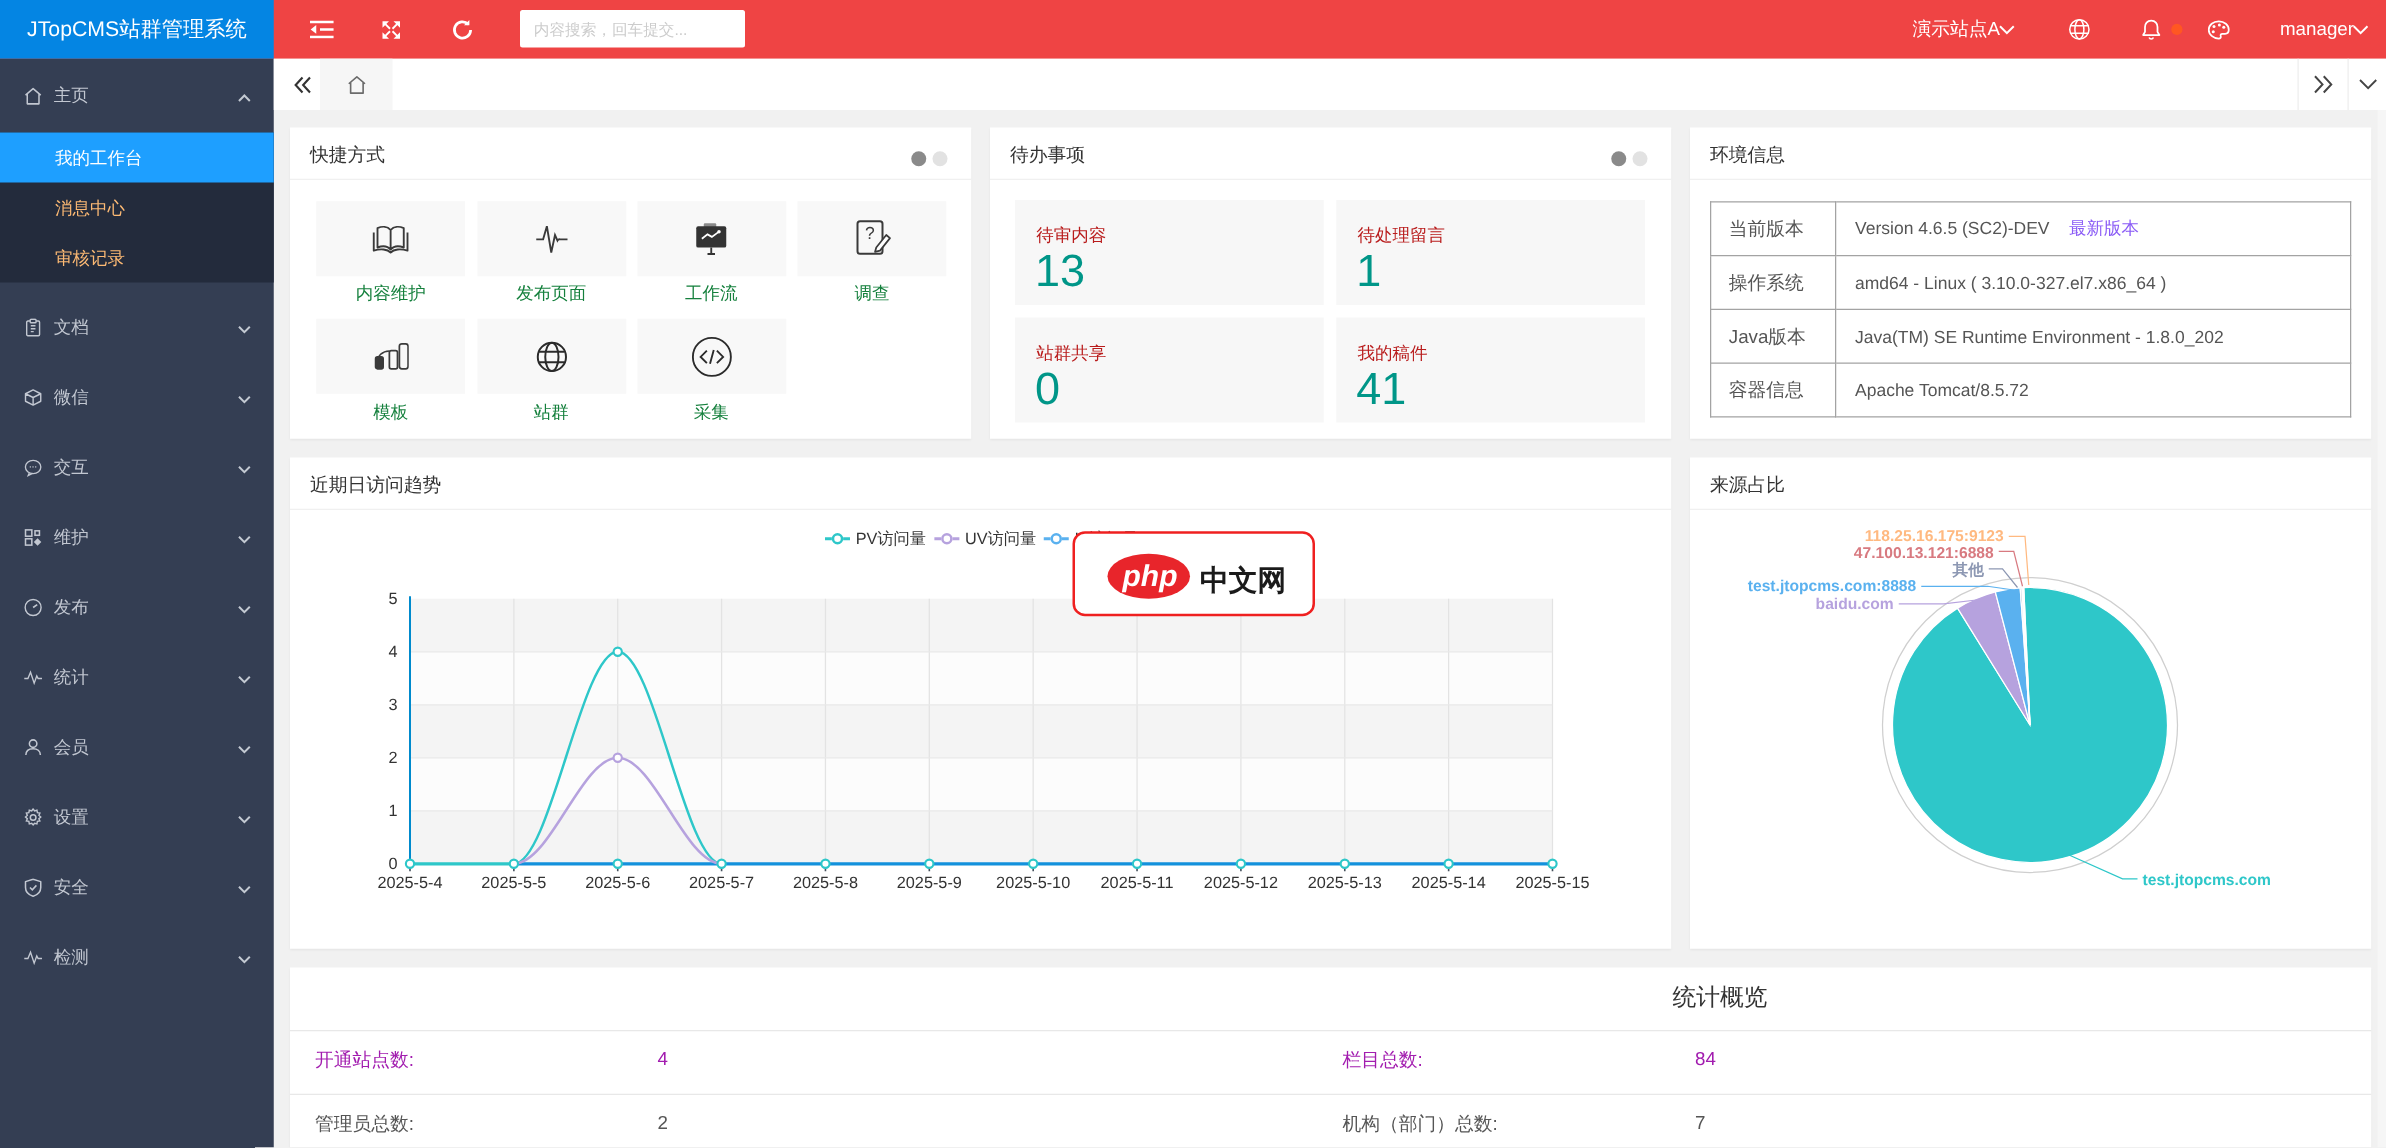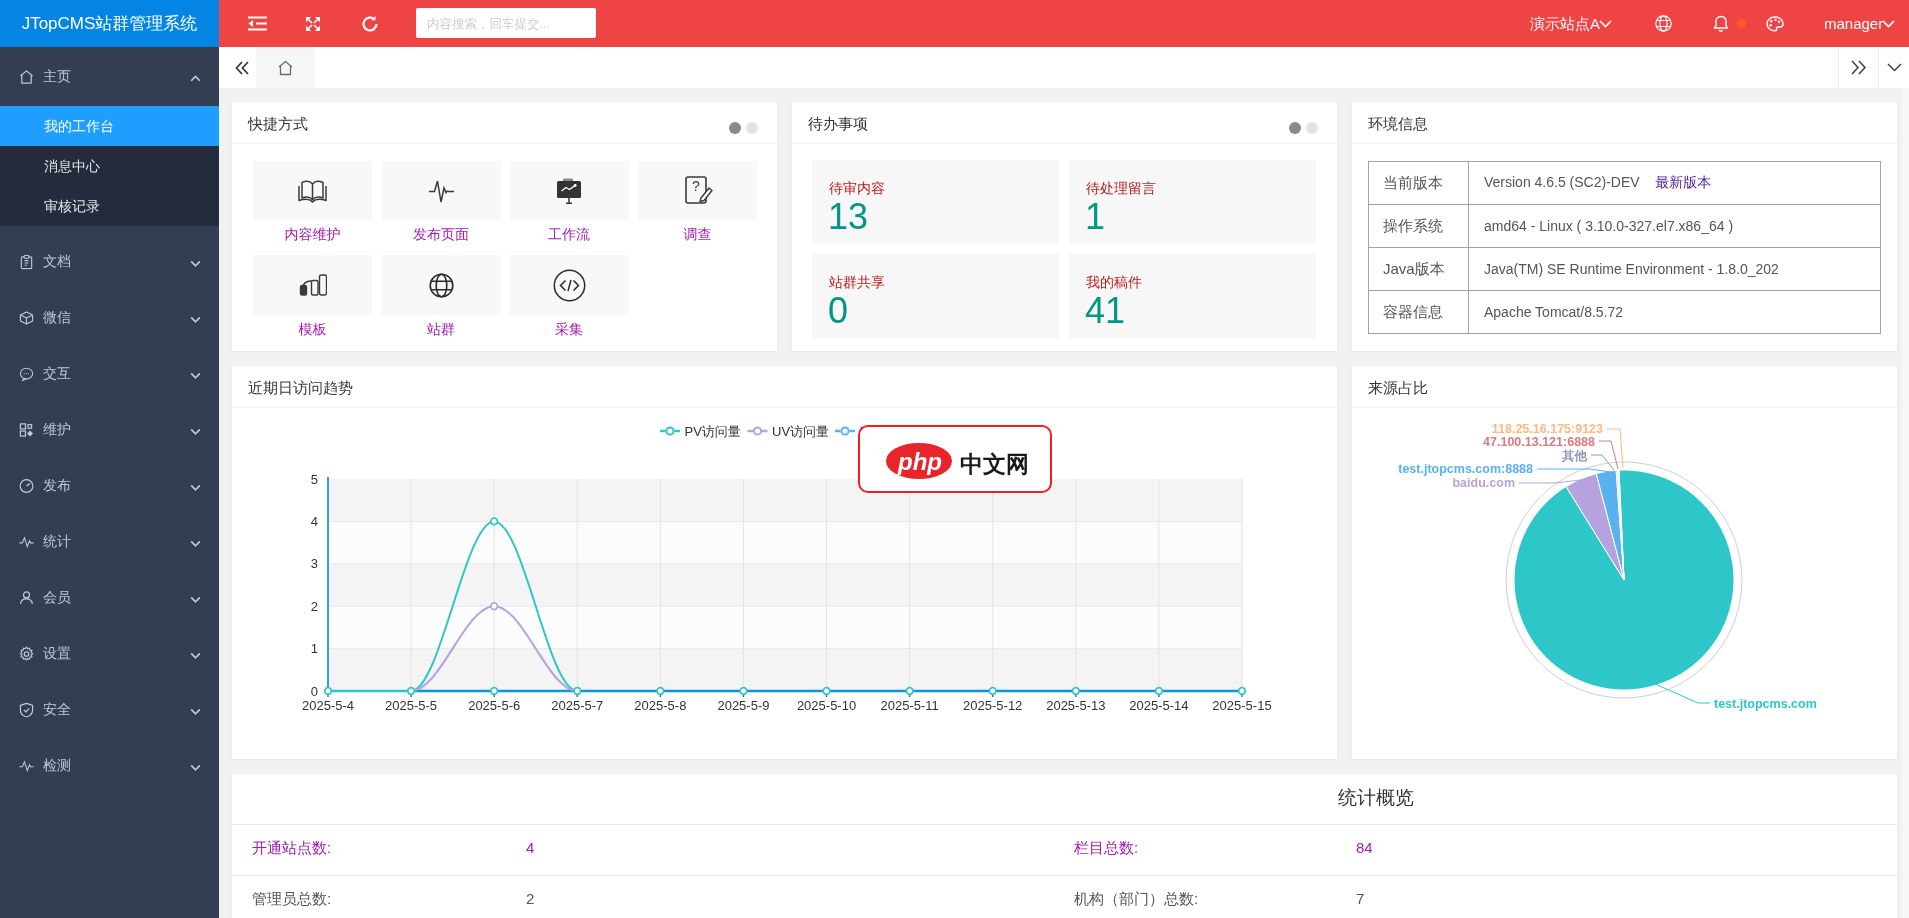--- a/index.html
+++ b/index.html
@@ -15,39 +15,39 @@
 .hic { position:absolute; top:0; height:47px; display:flex; align-items:center; justify-content:center; color:#fff; }
 .hr-txt { color:#fff; font-size:15px; position:absolute; top:0; line-height:47px; }
 
 
 #side { position:absolute; left:0; top:47px; width:219px; height:871px; background:#343e53; }
 .mitem { position:relative; height:56px; color:#c2c7d1; font-size:14px; }
 .mitem .txt { position:absolute; left:43px; top:50%; transform:translateY(-50%);font-family:Liberation Mono, monospace; }
 .mitem .ic { position:absolute; left:19px; top:50%; transform:translateY(-50%); width:15px; height:15px; }
 .mitem .chev { position:absolute; right:17px; top:50%; transform:translateY(-38%); width:13px; height:13px; }
 #submenu { background:#232b3c; }
-.sitem { height:40px; line-height:40px; padding-left:44px; color:#e5e5e5; font-size:14px; }
+.sitem { height:40px; line-height:40px; padding-left:44px; color:#fdba74; font-size:14px; }
 .sitem.on { background:#1e9fff; color:#fff; }
 
 
 #tabbar { position:absolute; left:219px; top:47px; width:1690px; height:41px; background:#fff; }
 #tabbar .larr { position:absolute; left:8px; top:0; width:30px; height:41px; display:flex; align-items:center; justify-content:center; }
 #hometab { position:absolute; left:37px; top:0; width:58px; height:41px; background:#f6f6f6; display:flex; align-items:center; justify-content:center; }
 .tbtn { position:absolute; top:0; height:41px; display:flex; align-items:center; justify-content:center; border-left:1px solid #eee; }
 
 
 .card { position:absolute; background:#fff; box-shadow:0 1px 2px rgba(0,0,0,0.06); }
 .chead { position:relative; height:42px; border-bottom:1px solid #f0f0f0; }
 .chead .t { position:absolute; left:16px; top:13px; font-size:15px; color:#333; }
 .dots { position:absolute; right:19px; top:18px; }
 .dots i { display:inline-block; width:12px; height:12px; border-radius:50%; margin-left:5px; }
 
 
 .scbox { position:absolute; width:119px; height:60px; background:#f8f8f8; display:flex; align-items:center; justify-content:center; }
-.sclab { position:absolute; width:119px; text-align:center; font-size:14px; color:#a21caf; }
+.sclab { position:absolute; width:119px; text-align:center; font-size:14px; color:#15803d; }
 
 
 .stbox { position:absolute; width:247px; height:84px; background:#f7f7f7; }
 .stbox .l { position:absolute; left:17px; top:20px; font-size:14px; color:#b91c1c; }
 .stbox .n { position:absolute; left:16px; top:36px; font-size:36px; color:#009688; }
 
 
 .envtbl { position:absolute; left:16px; top:59px; width:513px; border-collapse:collapse; }
 .envtbl td { border:1px solid #a3a3a3; height:43px; font-size:14px; color:#555; }
 .envtbl td.k { width:100px; padding-left:14px; font-size:15px; }
@@ -354,21 +354,21 @@
 </div>
 
 <div class="card" style="left:1352px;top:102px;width:545px;height:249px;">
   <div class="chead">
       <span class="t">环境信息</span>
     </div>
   <table class="envtbl">
     <tbody>
         <tr>
           <td class="k">当前版本</td>
-          <td class="v">Version 4.6.5 (SC2)-DEV&nbsp;&nbsp;&nbsp;&nbsp;<span style="color:#4c1d95;">最新版本</span></td>
+          <td class="v">Version 4.6.5 (SC2)-DEV&nbsp;&nbsp;&nbsp;&nbsp;<span style="color:#8b5cf6;">最新版本</span></td>
         </tr>
     <tr>
           <td class="k">操作系统</td>
           <td class="v">amd64 - Linux ( 3.10.0-327.el7.x86_64 )</td>
         </tr>
     <tr>
           <td class="k">Java版本</td>
           <td class="v">Java(TM) SE Runtime Environment - 1.8.0_202</td>
         </tr>
     <tr>

